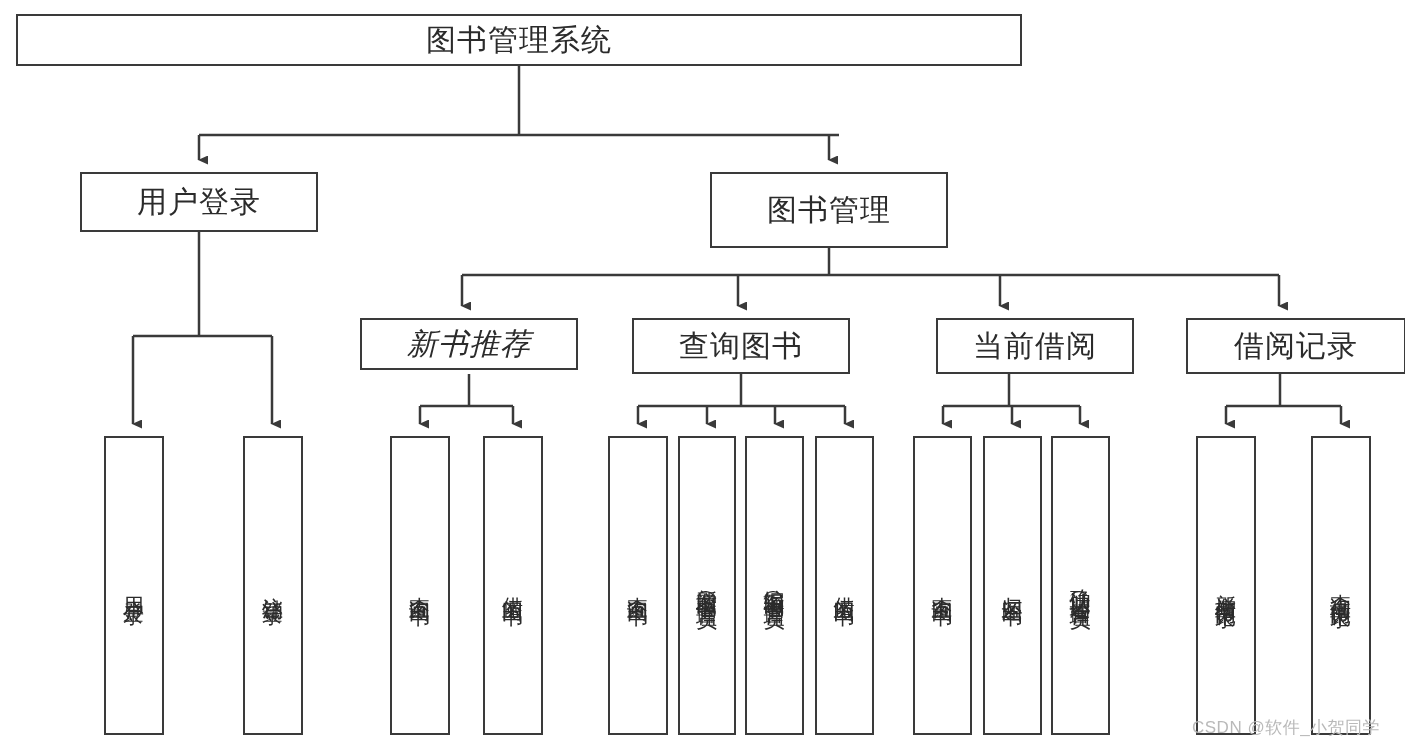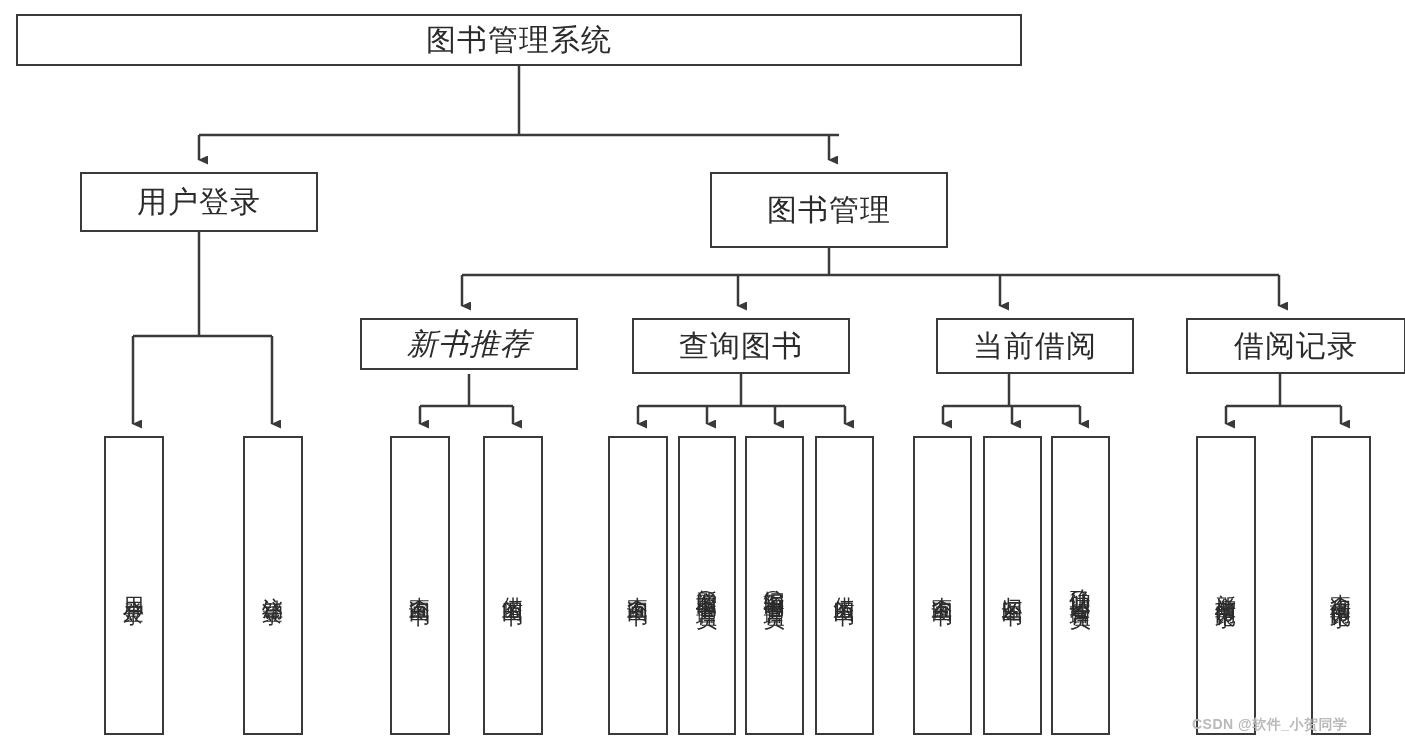--- a/index.html
+++ b/index.html
@@ -47,26 +47,25 @@
   .node-box.vertical .node-label {
     writing-mode: vertical-rl;
     text-orientation: upright;
     font-size: 21px;
     letter-spacing: 3px;
     line-height: 1.1;
     white-space: nowrap;
   }
   .watermark {
     position: absolute;
-    font-size: 14px;
+    font-size: 17px;
     color: #b9b9b9;
     letter-spacing: 0.5px;
     white-space: nowrap;
     user-select: none;
-    font-weight: bold;
   }
 </style>
 </head>
 <body>
 
 <div id="diagram-root">
 
   <svg id="tree-svg" viewBox="0 0 1405 747" xmlns="http://www.w3.org/2000/svg">
     <defs>
       <marker id="arrowhead" markerWidth="9" markerHeight="10" refX="4.5" refY="9" orient="auto" markerUnits="userSpaceOnUse">

